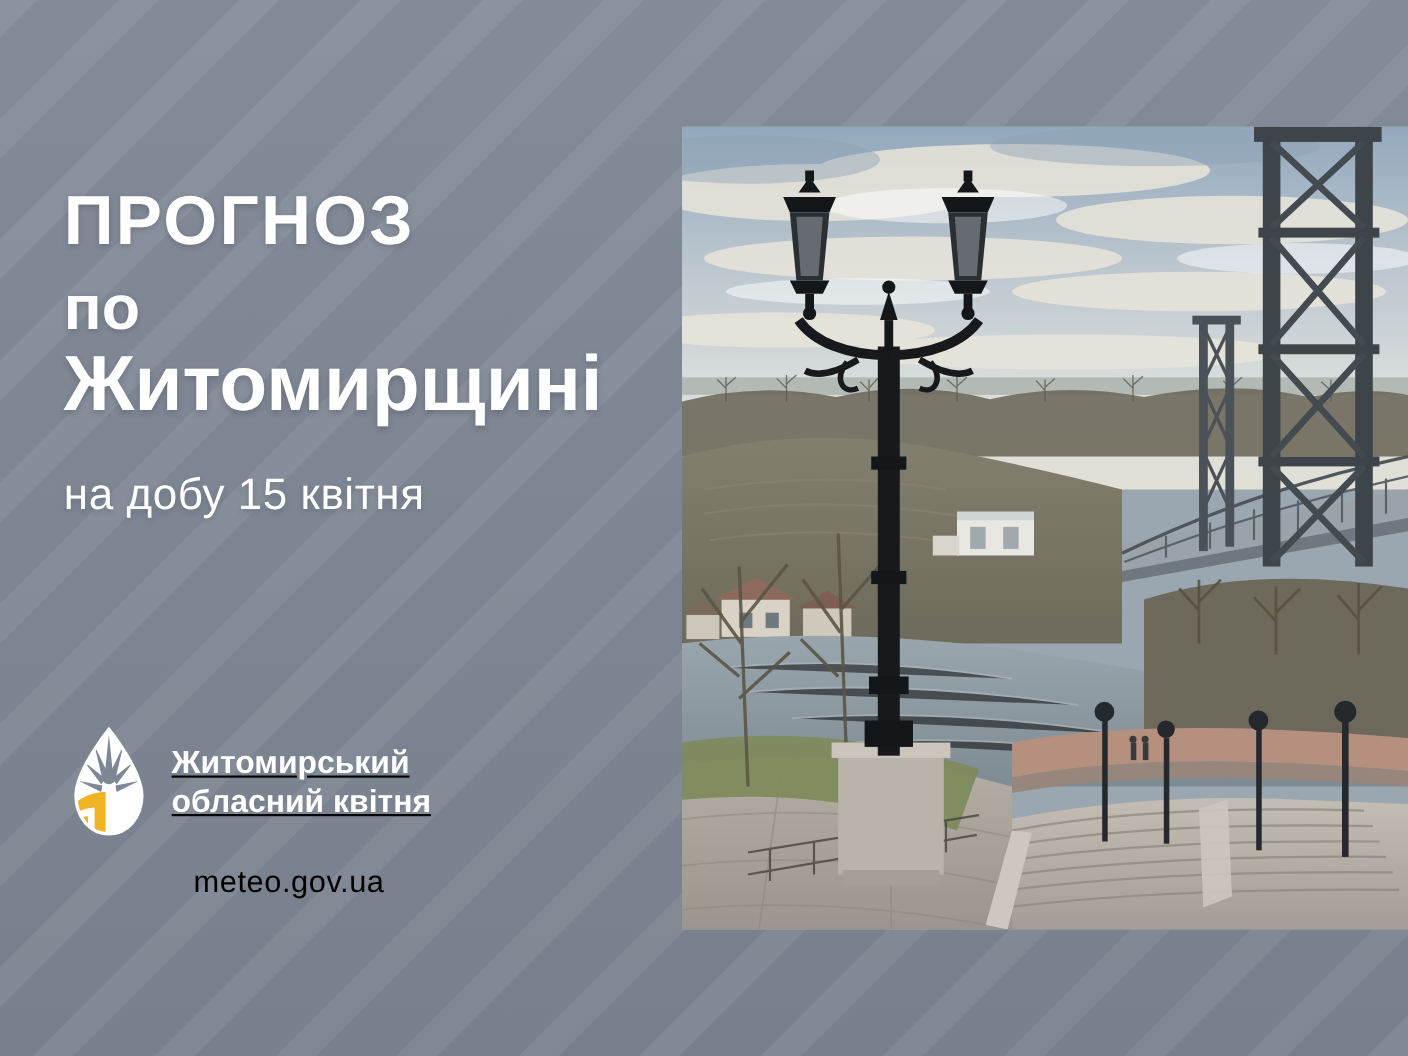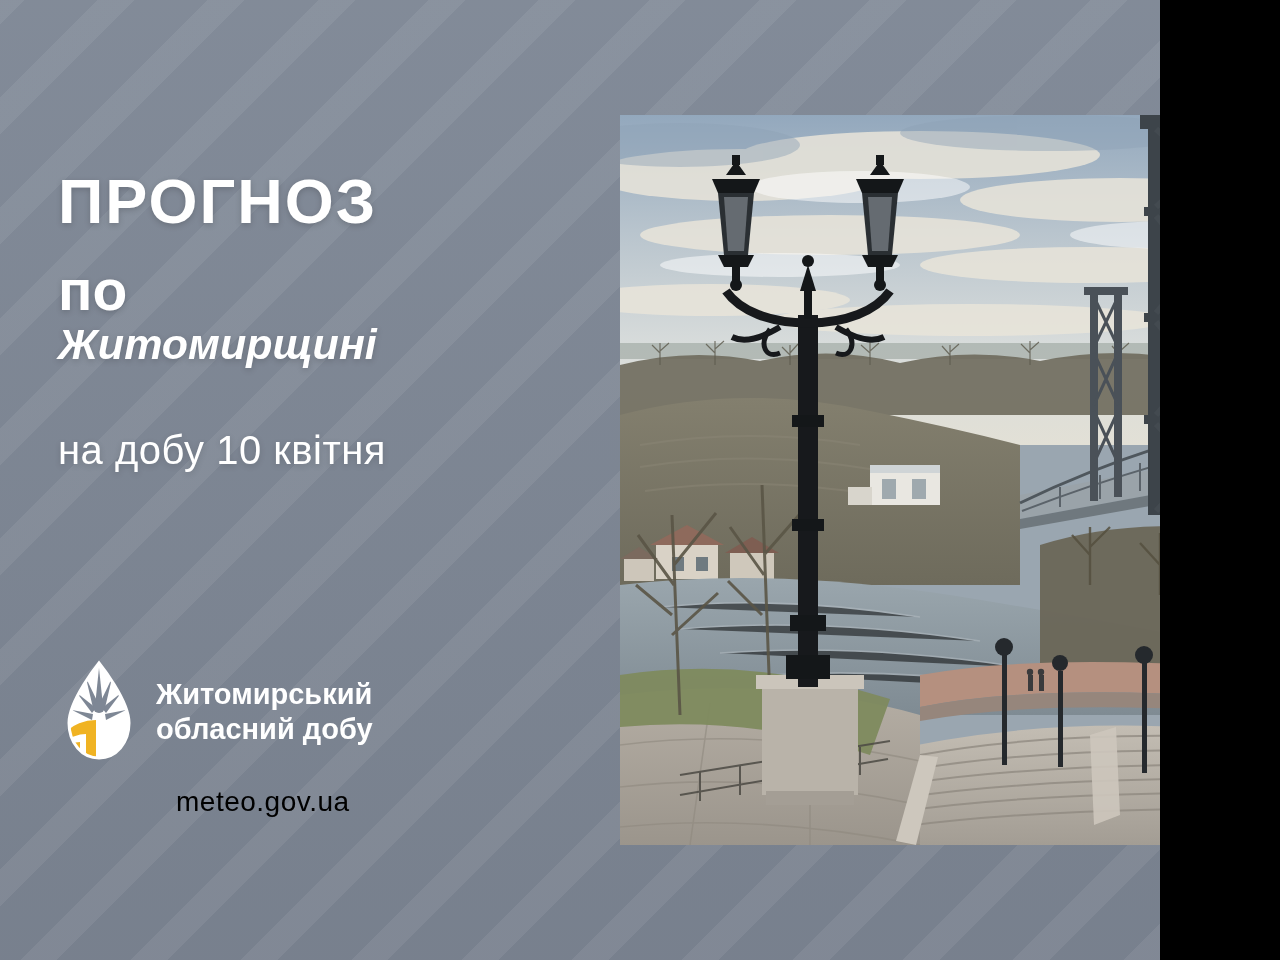--- a/index.html
+++ b/index.html
@@ -10,21 +10,21 @@
   }
   body {
     width: 1280px;
     height: 960px;
     overflow: hidden;
     font-family: "Liberation Sans", sans-serif;
   }
 
   #poster {
     position: relative;
-    width: 1160px;
+    width: 1280px;
     height: 960px;
     background: #7e8795;
     overflow: hidden;
   }
 
   
   #stripes {
     position: absolute;
     inset: 0;
     background-image: repeating-linear-gradient(
@@ -57,47 +57,47 @@
     font-size: 63px;
     font-weight: bold;
     letter-spacing: 2px;
     line-height: 1.06;
     text-shadow: 0 2px 6px rgba(0,0,0,0.18);
   }
   .h-line2 {
     font-size: 57px;
     font-weight: bold;
     line-height: 1.1;
-    margin-top: 24px;
+    margin-top: 14px;
     text-shadow: 0 2px 6px rgba(0,0,0,0.18);
   }
   .h-line3 {
-    font-size: 43px;
+    font-size: 71px;
     font-weight: bold;
     line-height: 1.1;
     text-shadow: 0 2px 6px rgba(0,0,0,0.18);
-    font-style: italic;
   }
   #subhead {
     position: absolute;
     left: 58px;
     top: 428px;
     font-size: 40px;
     color: #ffffff;
     letter-spacing: 0.5px;
     text-shadow: 0 2px 6px rgba(0,0,0,0.15);
   }
 
   
   #logo-block {
     position: absolute;
     left: 62px;
     top: 660px;
     display: flex;
     align-items: center;
+    text-decoration: underline;
   }
   #logo-mark {
     width: 74px;
     height: 104px;
     position: relative;
     flex: 0 0 auto;
   }
   #logo-text {
     margin-left: 20px;
     color: #ffffff;
@@ -133,21 +133,21 @@
 
   <div id="bg-shade"></div>
   <div id="stripes"></div>
 
   <div id="headline">
     <div class="h-line1">ПРОГНОЗ</div>
     <div class="h-line2">по</div>
     <div class="h-line3">Житомирщині</div>
   </div>
 
-  <div id="subhead">на добу 10 квітня</div>
+  <div id="subhead">на добу 15 квітня</div>
 
   <div id="logo-block">
     <div id="logo-mark">
       <svg width="74" height="104" viewBox="0 0 74 104" xmlns="http://www.w3.org/2000/svg">
         <defs>
           <clipPath id="dropClip">
             <path d="M37 3 C37 3 7 40 7 63 C7 83 20 98 37 98 C54 98 67 83 67 63 C67 40 37 3 37 3 Z"></path>
           </clipPath>
         </defs>
         <g clip-path="url(#dropClip)">
@@ -167,21 +167,21 @@
             <path d="M10 50 L30 60 L31 54 Z"></path>
             <path d="M64 50 L44 60 L43 54 Z"></path>
           </g>
           <path d="M37 47 m-6 0 a6 6 0 1 0 12 0 a6 6 0 1 0 -12 0" fill="#7e8795"></path>
         </g>
         <path d="M37 3 C37 3 7 40 7 63 C7 83 20 98 37 98 C54 98 67 83 67 63 C67 40 37 3 37 3 Z" fill="none" stroke="#ffffff" stroke-width="3"></path>
       </svg>
     </div>
     <div id="logo-text">
       <div>Житомирський</div>
-      <div>обласний добу</div>
+      <div>обласний квітня</div>
     </div>
   </div>
 
   <div id="site-url">meteo.gov.ua</div>
 
   <div id="photo">
     <svg width="660" height="730" viewBox="0 0 660 730" xmlns="http://www.w3.org/2000/svg" aria-hidden="true">
       <defs>
         <linearGradient id="skyGrad" x1="0" y1="0" x2="0" y2="1">
           <stop offset="0%" stop-color="#93a8bd"></stop>

